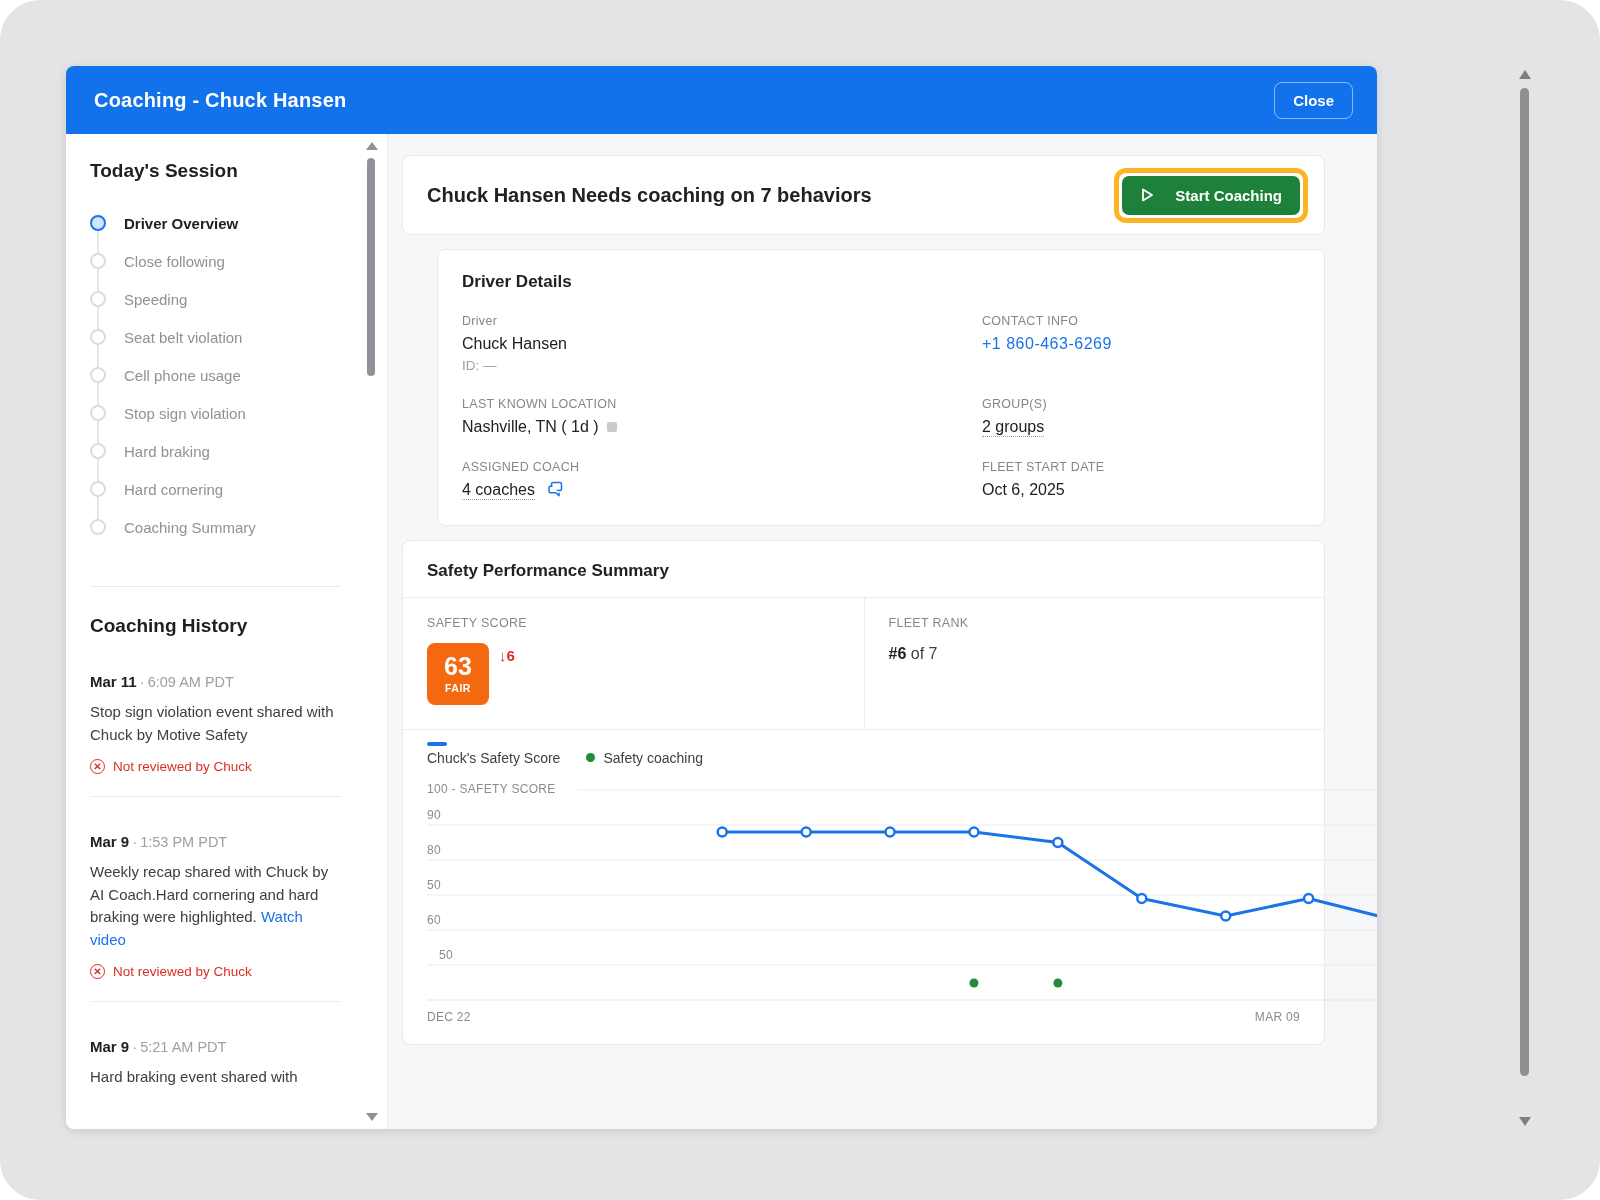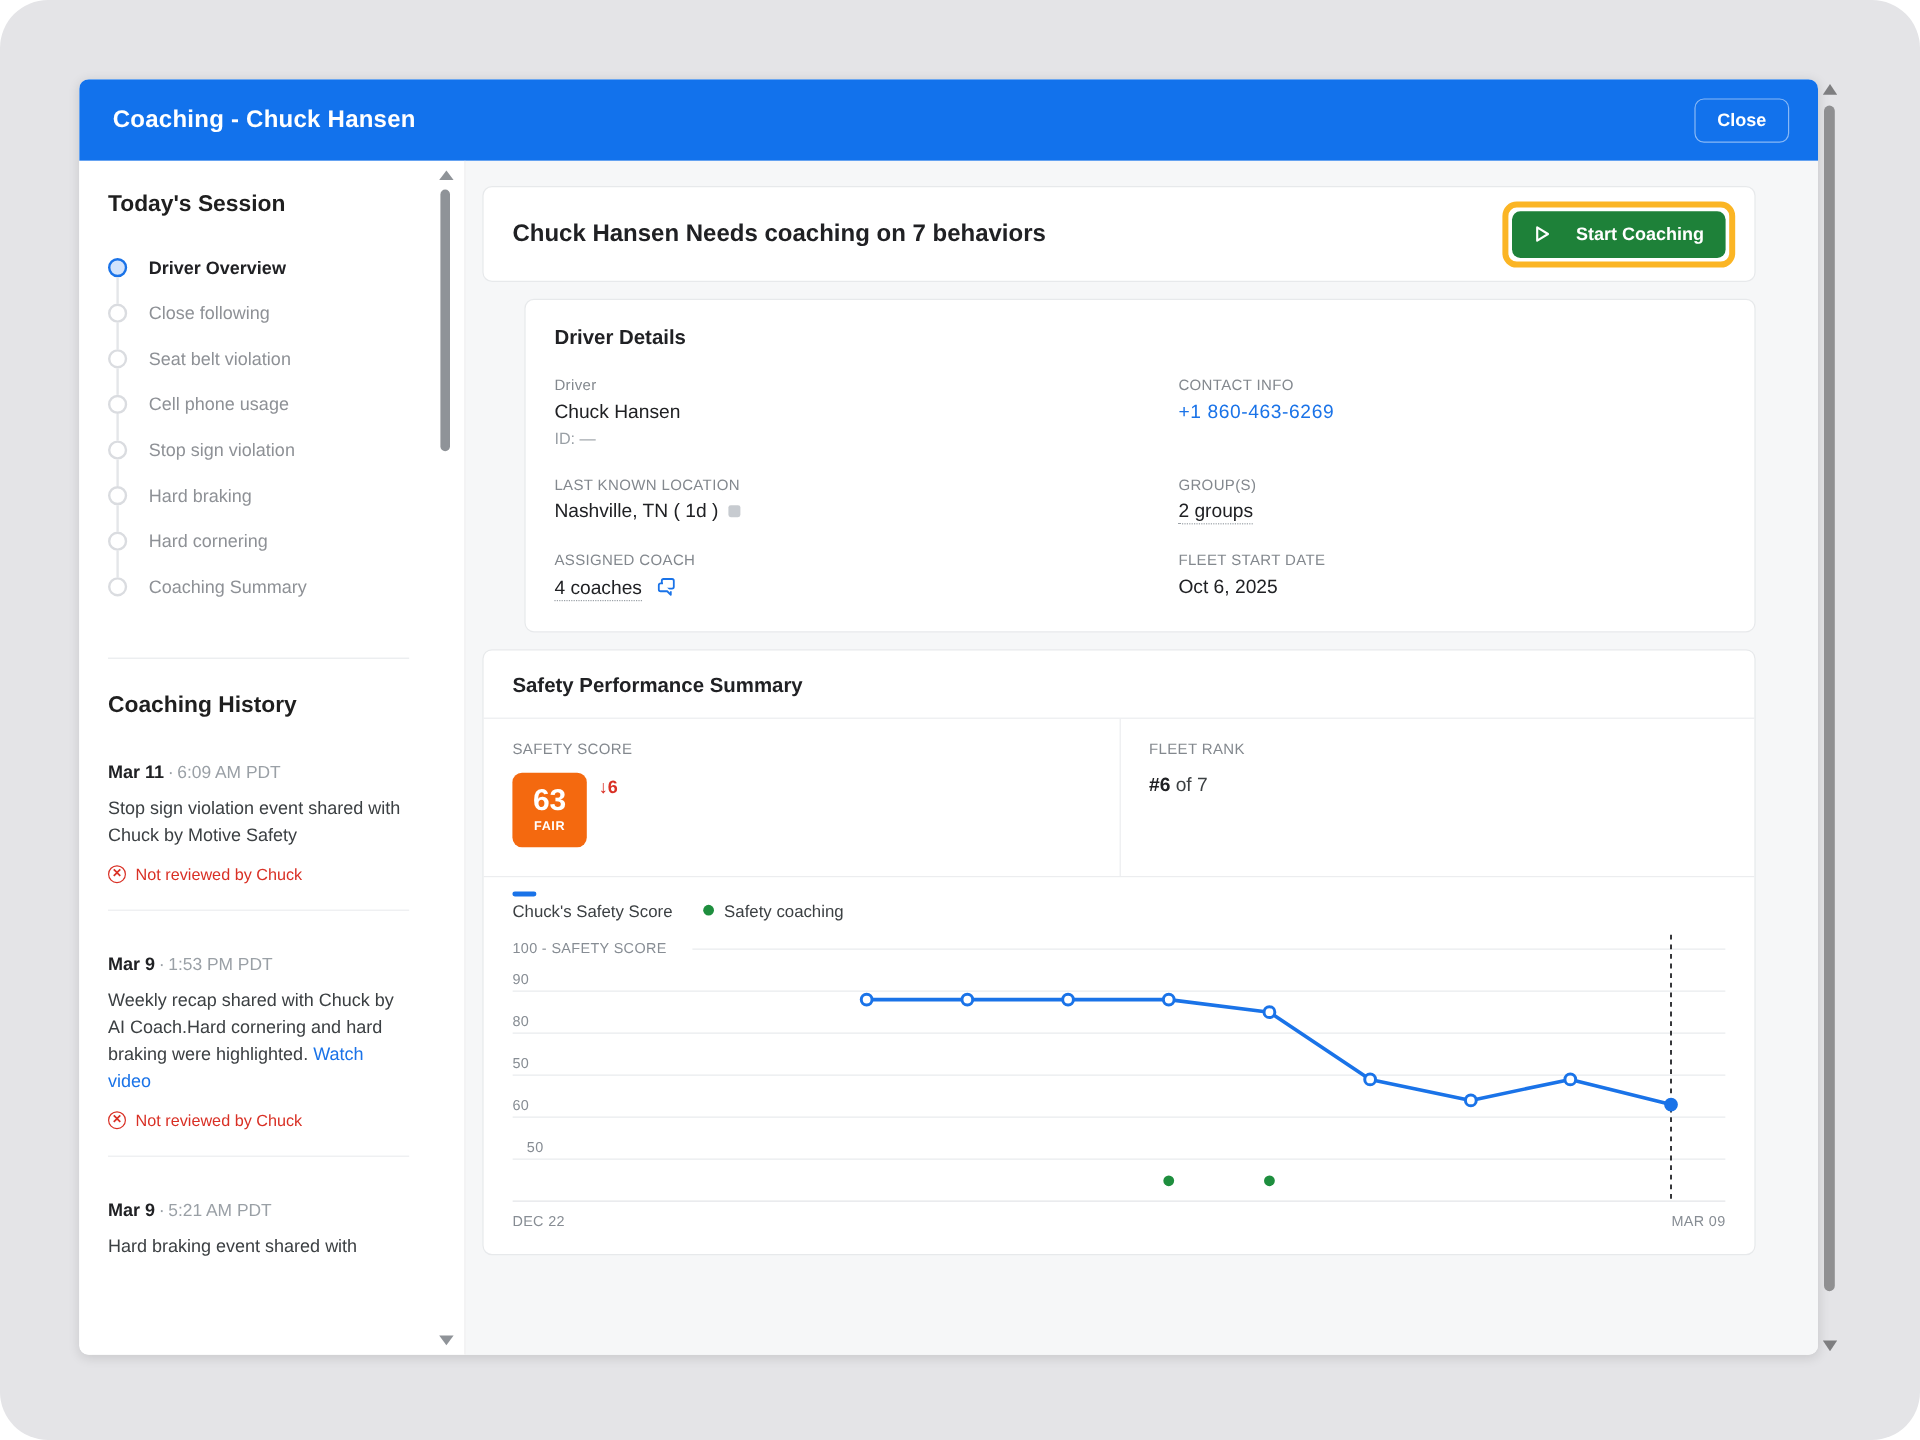--- a/index.html
+++ b/index.html
@@ -1,20 +1,20 @@
 <!DOCTYPE html>
 <html><head>
 <meta charset="utf-8">
 <style>
   * { margin:0; padding:0; box-sizing:border-box; }
   html,body { width:1600px; height:1200px; background:#fff; font-family:"Liberation Sans", sans-serif; }
   .page { position:relative; width:1600px; height:1200px; background:#E4E4E7; border-radius:40px; overflow:hidden; }
 
   
-  .window { position:absolute; left:66px; top:66px; width:1449px; height:1063px; background:#fff;
+  .window { position:absolute; left:66px; top:66px; width:1311px; height:1063px; background:#fff;
             border-radius:8px; box-shadow:0 2px 10px rgba(0,0,0,.12); overflow:hidden; display:flex; flex-direction:column; }
   .titlebar { height:68px; background:#1272EC; display:flex; align-items:center; justify-content:space-between;
               padding:0 24px 0 28px; flex:0 0 auto; }
   .titlebar h1 { color:#fff; font-size:20px; font-weight:700; letter-spacing:.2px; }
   .close-btn { background:transparent; color:#fff; font-size:15px; font-weight:600; border:1.5px solid rgba(255,255,255,.5);
                border-radius:8px; padding:9px 18px; cursor:pointer; font-family:inherit; }
 
   .content { flex:1; display:flex; min-height:0; }
 
   
@@ -126,20 +126,24 @@
         <div class="session-title">Today's Session</div>
 
         <div class="steps">
           <div class="step active">
             <span class="step-circle"></span>
             <span class="step-label">Driver Overview</span>
           </div>
           <div class="step">
             <span class="step-circle"></span>
             <span class="step-label">Close following</span>
+          </div>
+          <div class="step">
+            <span class="step-circle"></span>
+            <span class="step-label">Speeding</span>
           </div>
           <div class="step">
             <span class="step-circle"></span>
             <span class="step-label">Seat belt violation</span>
           </div>
           <div class="step">
             <span class="step-circle"></span>
             <span class="step-label">Cell phone usage</span>
           </div>
           <div class="step">

